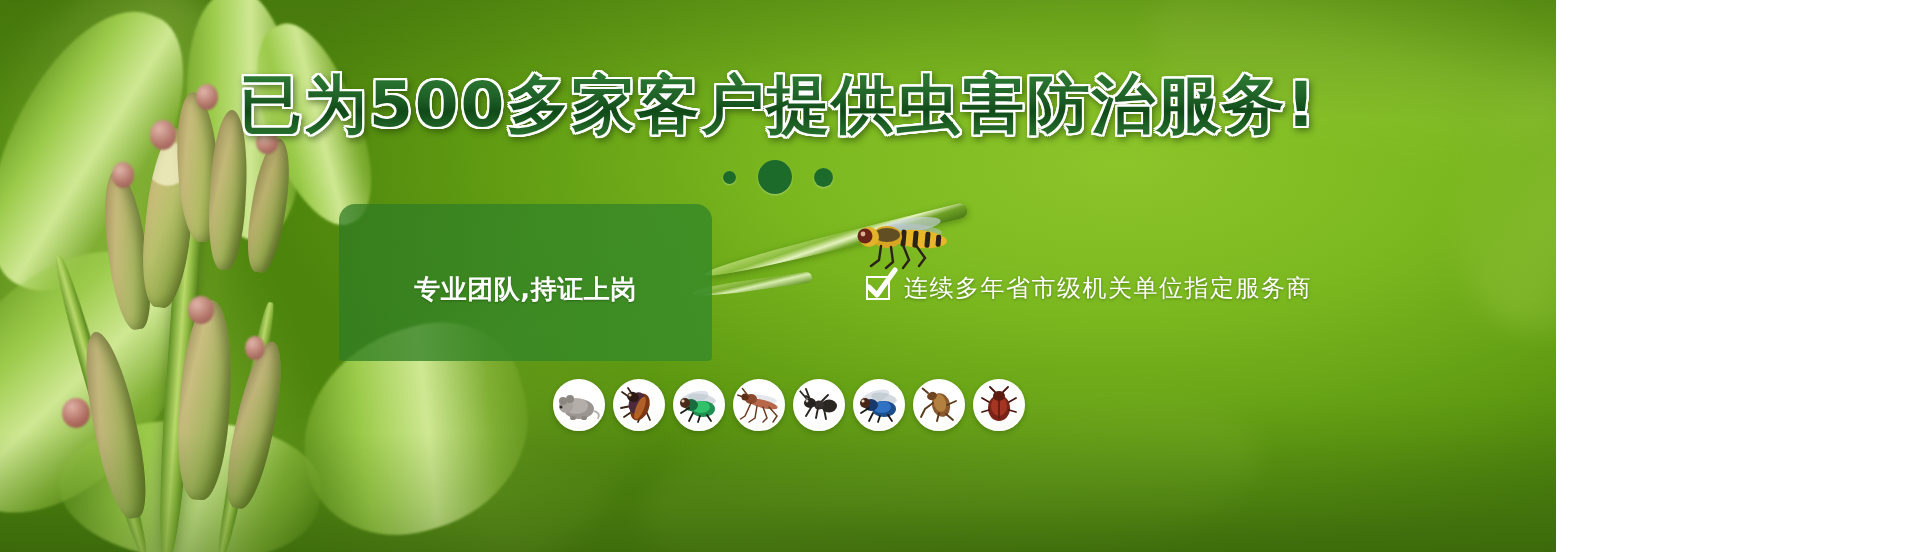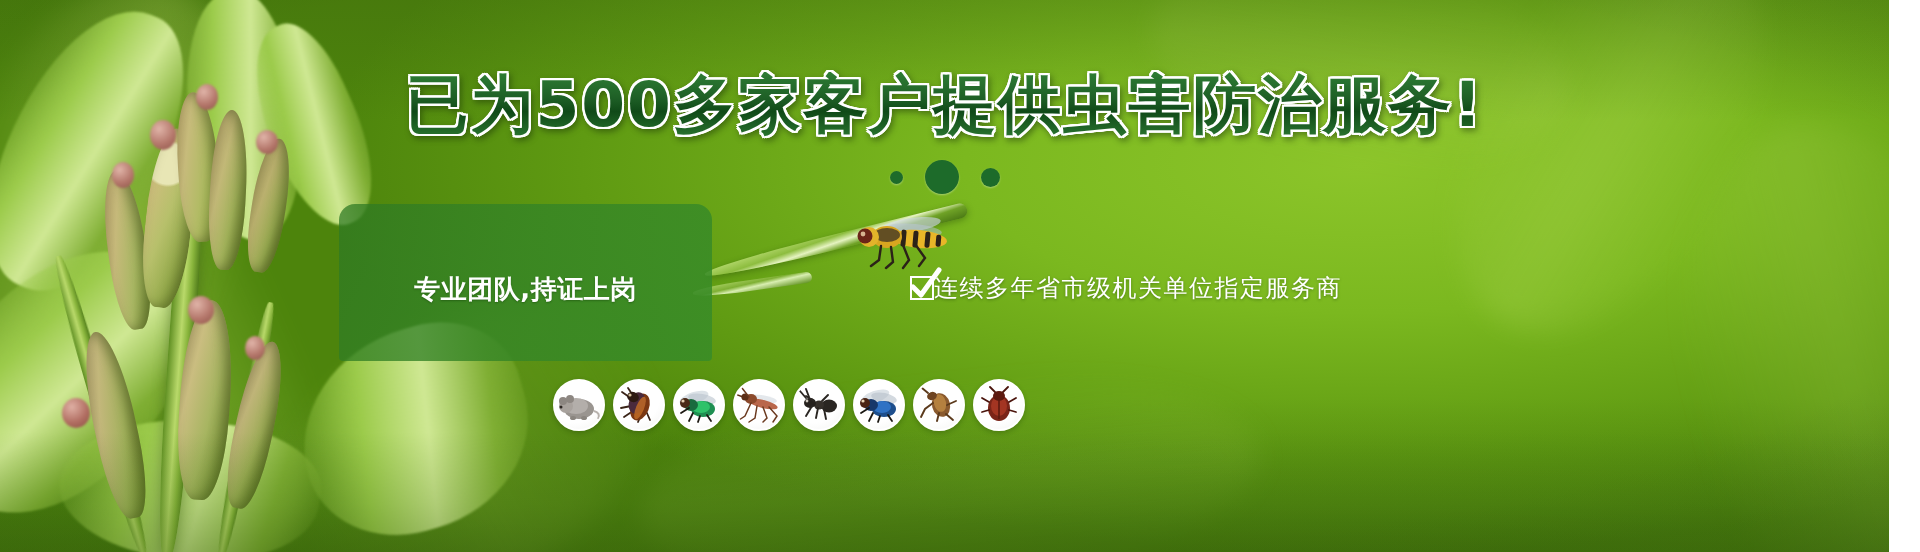--- a/index.html
+++ b/index.html
@@ -5,21 +5,21 @@
 <style>
   * { box-sizing: border-box; margin: 0; padding: 0; }
   html, body {
     width: 1920px; height: 552px;
     overflow: hidden;
     font-family: "Liberation Sans", "DejaVu Sans", sans-serif;
   }
 
   .banner {
     position: relative;
-    width: 1889px; height: 552px;
+    width: 1556px; height: 552px;
     overflow: hidden;
     background: #d946ef;
   }
 
   
   .bg-base {
     position: absolute; inset: 0;
     background:
       radial-gradient(ellipse 55% 70% at 72% 30%, #8cc52a 0%, #7bb81f 38%, #5f9a12 75%, #4d840c 100%),
       linear-gradient(135deg, #86c127 0%, #74b01a 40%, #5d9711 100%);
@@ -182,21 +182,21 @@
   .card-line.l2 { font-size: 25px; letter-spacing: .5px; }
   .card-line.l3 { font-size: 25px; letter-spacing: .5px; }
 
   
   .bullets {
     position: absolute;
     left: 866px; top: 272px;
     z-index: 8;
     display: flex; flex-direction: column; gap: 20px;
   }
-  .bullet { display: flex; align-items: center; gap: 0; margin-left: 44px; }
+  .bullet { display: flex; align-items: center; gap: 14px; }
   .check-box {
     position: relative;
     width: 24px; height: 24px;
     border: 2px solid #ffffff;
     flex: 0 0 auto;
   }
   .check-box svg { position: absolute; left: -4px; top: -10px; overflow: visible; }
   .bullet-label {
     color: #ffffff;
     font-family: "DejaVu Sans", "Liberation Sans", sans-serif;

